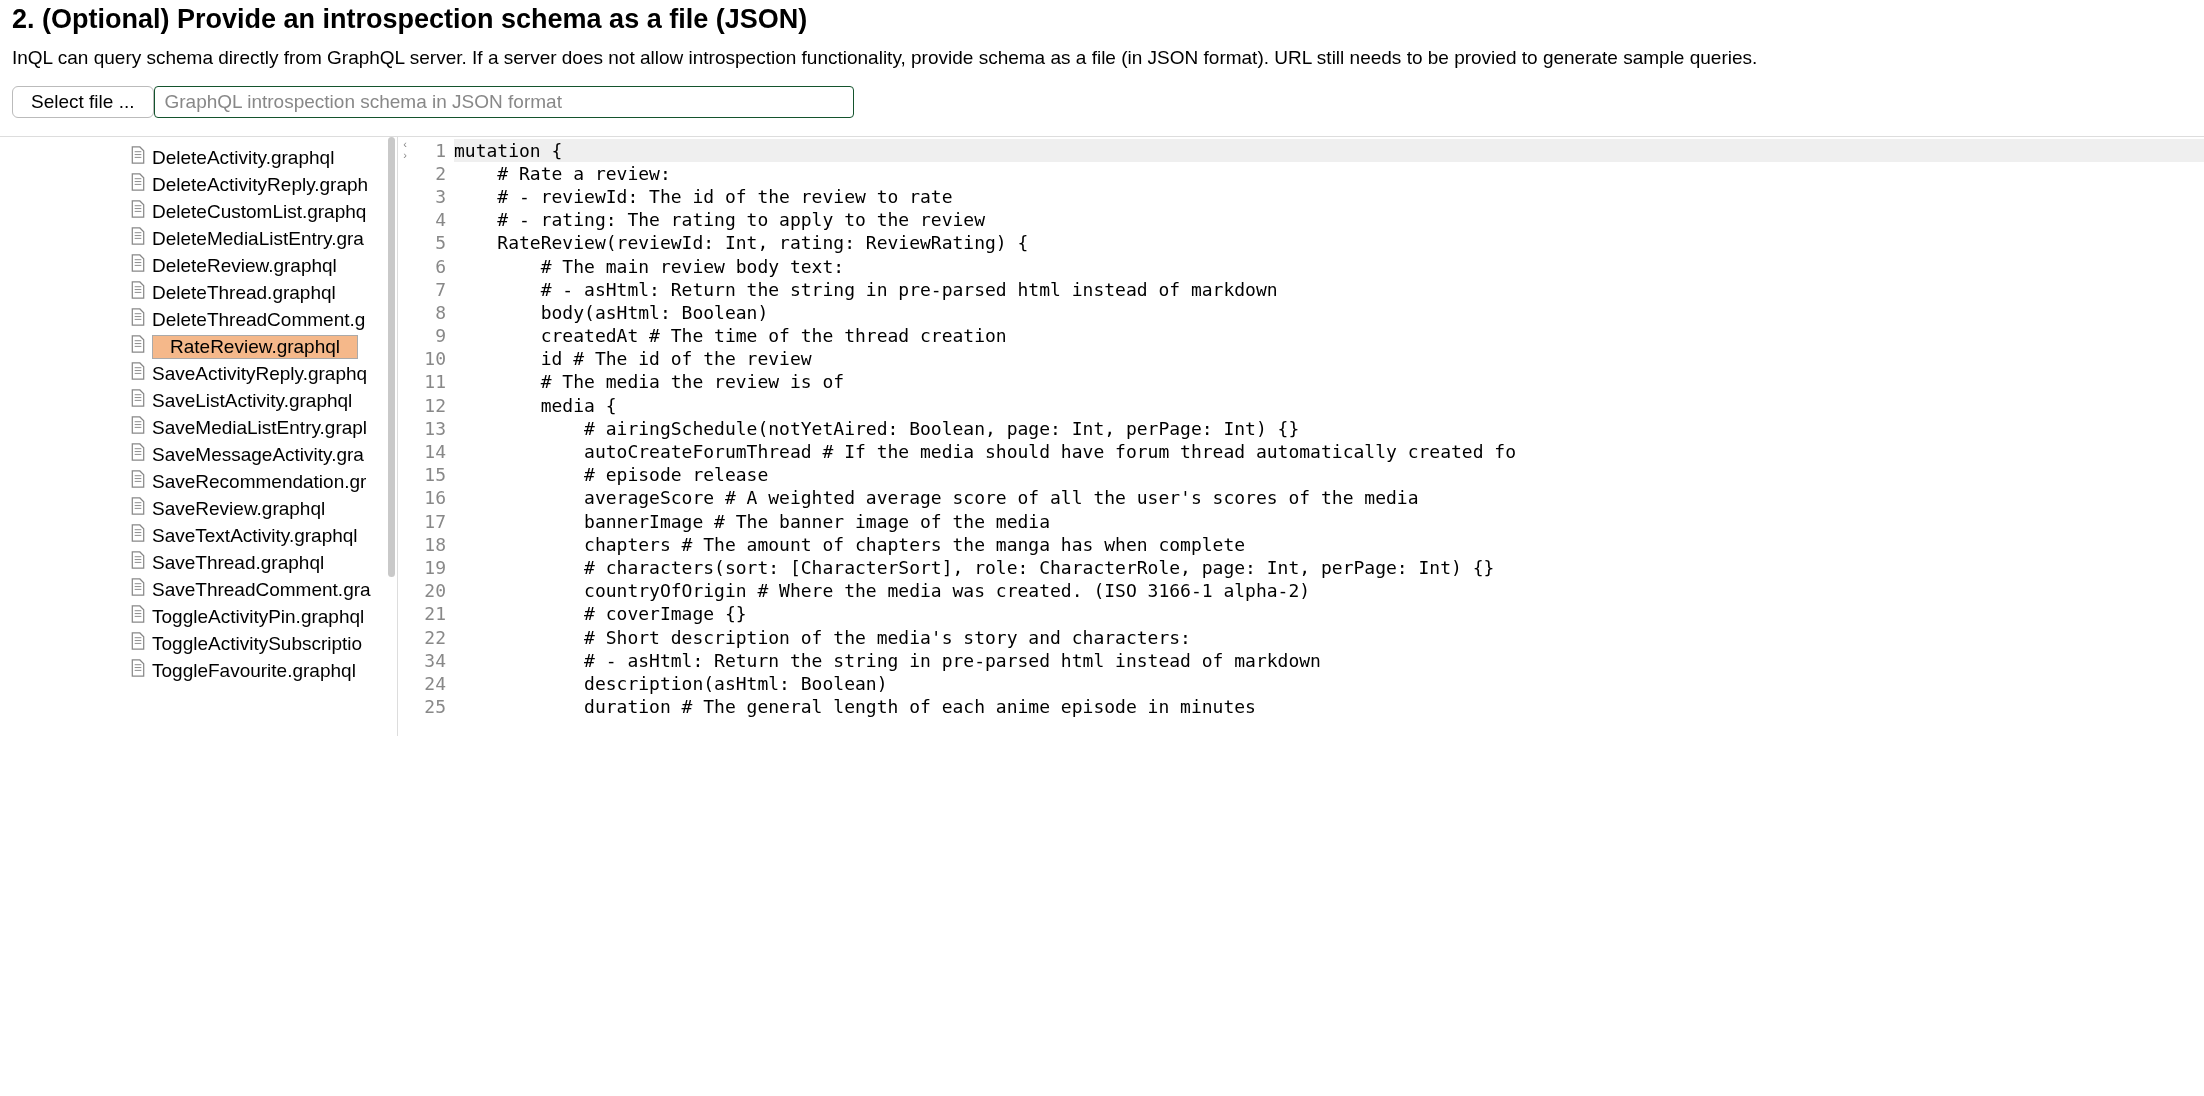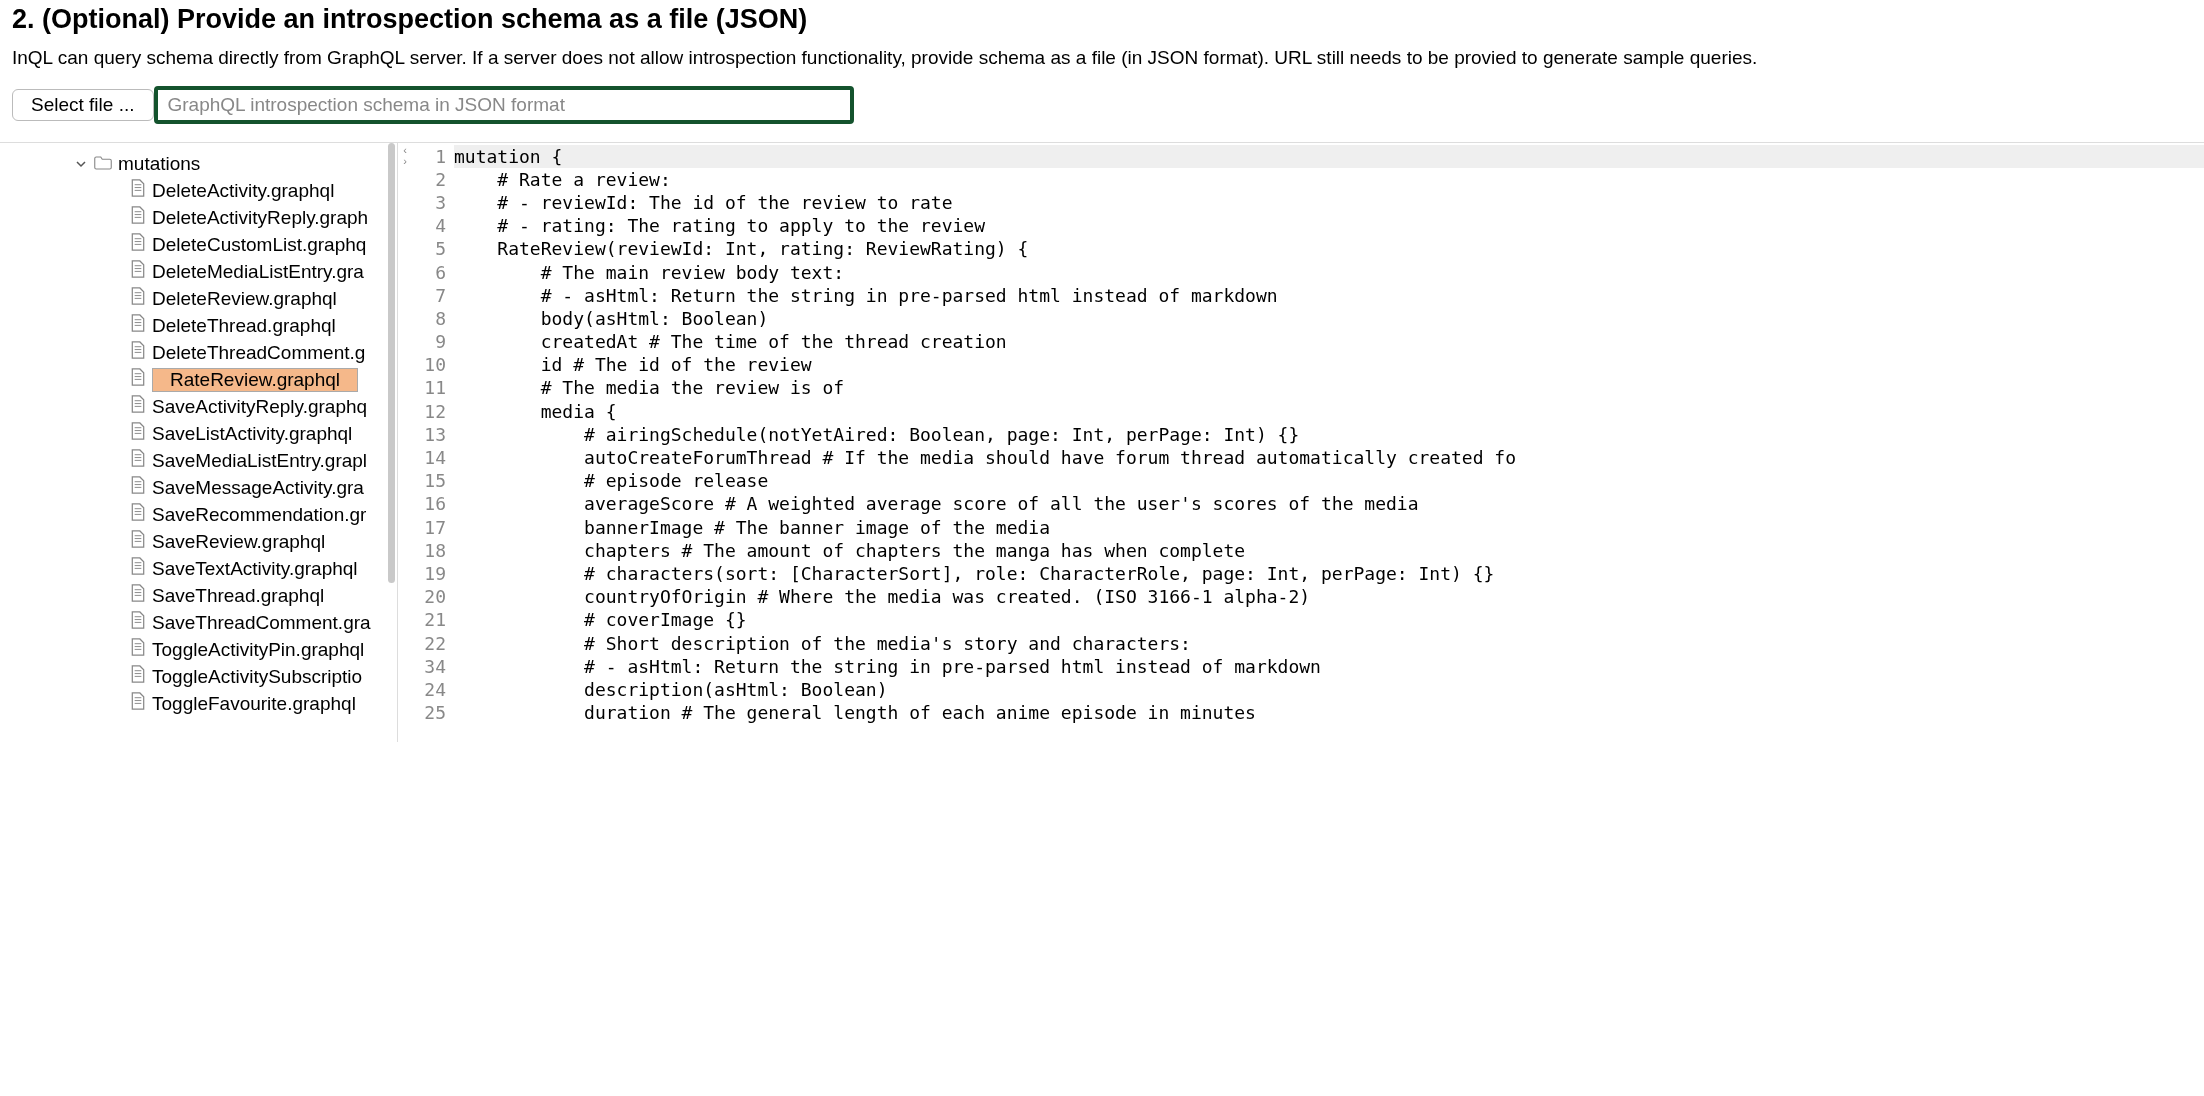--- a/index.html
+++ b/index.html
@@ -2,21 +2,21 @@
 <html><head>
 <meta charset="utf-8">
 <style>
 * { box-sizing: border-box; margin: 0; padding: 0; }
 body { font-family: -apple-system, BlinkMacSystemFont, "Segoe UI", Helvetica, Arial, sans-serif; font-size: 19px; color: #000; background: #fff; }
 .top-section { padding: 0 12px; }
 .section-heading { font-size: 27px; font-weight: 700; margin-bottom: 10px; padding-top: 4px; }
 .section-desc { font-size: 19px; line-height: 1.4; margin-bottom: 14px; }
 .file-row { display: flex; align-items: center; margin-bottom: 18px; }
 .select-file-btn { font-size: 19px; padding: 4px 18px; border: 1px solid #bbb; border-radius: 6px; background: #fff; cursor: pointer; }
-.file-input { flex: 0 0 700px; font-size: 19px; padding: 4px 10px; border: 4px solid #14532d; border-radius: 4px; color: #888; background: #fff; }
+.file-input { flex: 0 0 700px; font-size: 19px; padding: 4px 10px; border: 1px solid #14532d; border-radius: 4px; color: #888; background: #fff; }
 .file-input::placeholder { color: #888; }
 .main-panes { display: flex; border-top: 1px solid #ddd; height: 600px; }
 .tree-pane { width: 398px; border-right: 1px solid #ddd; overflow-y: auto; padding-top: 8px; position: relative; }
 .tree-pane-scrollbar { position: absolute; right: 2px; top: 0; width: 7px; height: 440px; background: #c9c9c9; border-radius: 4px; }
 .splitter { width: 14px; display: flex; flex-direction: column; align-items: center; padding-top: 2px; color: #888; font-size: 11px; line-height: 1; }
 .splitter .chev { font-size: 11px; }
 .code-pane { flex: 1; display: flex; overflow: hidden; font-family: "SF Mono", Menlo, Monaco, Consolas, monospace; font-size: 18px; }
 .gutter { width: 42px; text-align: right; color: #888; padding-top: 2px; padding-right: 8px; user-select: none; }
 .gutter div { height: 23.2px; line-height: 23.2px; }
 .code-lines { flex: 1; padding-top: 2px; white-space: pre; overflow: hidden; }
@@ -38,33 +38,20 @@
   <p class="section-desc">InQL can query schema directly from GraphQL server. If a server does not allow introspection functionality, provide schema as a file (in JSON format). URL still needs to be provied to generate sample queries.</p>
   <div class="file-row">
     <button class="select-file-btn">Select file ...</button>
     <input type="text" class="file-input" placeholder="GraphQL introspection schema in JSON format" style="">
   </div>
 </div>
 
 <div class="main-panes">
 
   <div class="tree-pane">
-    <div class="tree-folder">
-      <span class="tree-caret">
-        <svg viewBox="0 0 10 10" width="10" height="10">
-            <path d="M1 3 L5 7 L9 3" fill="none" stroke="#555" stroke-width="1.5"></path>
-          </svg>
-      </span>
-      <span>
-        <svg class="folder-icon" viewBox="0 0 24 18">
-            <path d="M1 3 Q1 1 3 1 L9 1 L11 4 L21 4 Q23 4 23 6 L23 15 Q23 17 21 17 L3 17 Q1 17 1 15 Z" fill="none" stroke="#888" stroke-width="1.5"></path>
-          </svg>
-      </span>
-      <span>mutations</span>
-    </div>
     <div id="tree-items">
         <div class="tree-item">
           <span><svg class="file-icon" viewBox="0 0 16 20">
               <path d="M2 1 L10 1 L14 5 L14 18 L2 18 Z" fill="none" stroke="#888" stroke-width="1.3"></path>
               <line x1="4.5" y1="6" x2="11.5" y2="6" stroke="#888" stroke-width="1"></line>
               <line x1="4.5" y1="9" x2="11.5" y2="9" stroke="#888" stroke-width="1"></line>
               <line x1="4.5" y1="12" x2="11.5" y2="12" stroke="#888" stroke-width="1"></line>
             </svg></span>
           <span class="label">DeleteActivity.graphql</span>
         </div>

